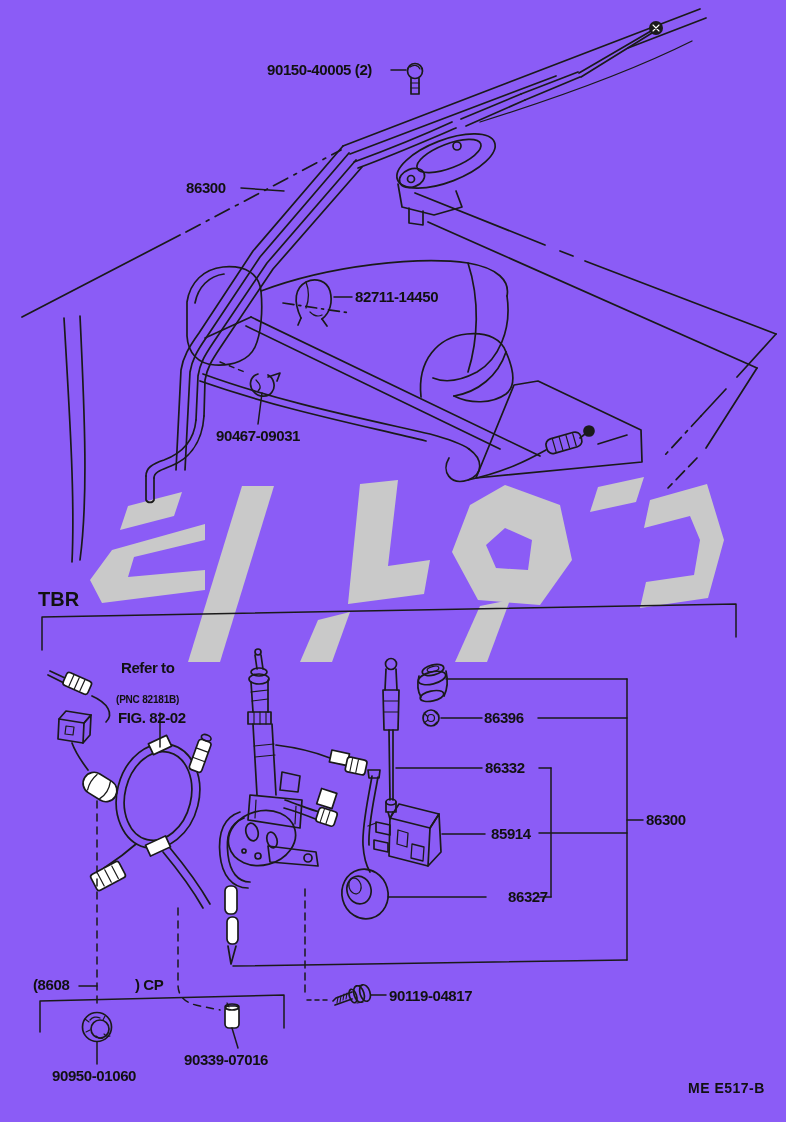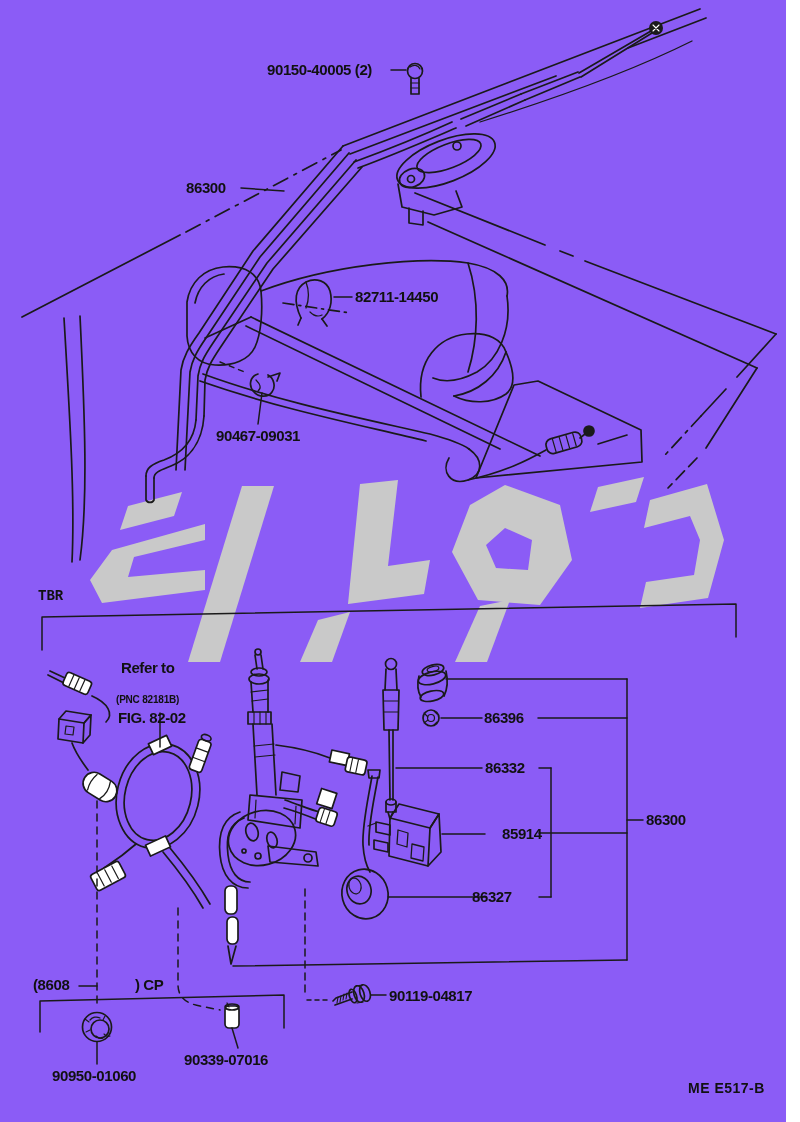--- a/index.html
+++ b/index.html
@@ -7,21 +7,21 @@
     position:relative;width:786px;height:1122px;background:#8b5cf6;overflow:hidden;
     font-family:"Liberation Sans", sans-serif;
     text-align:center;
   }
   .stage svg{position:absolute;left:0;top:0;}
   .lbl{
     position:absolute;white-space:nowrap;color:#111;
     font-weight:700;font-size:15px;letter-spacing:-0.4px;line-height:1;
   }
   .lbl.small{font-size:10px;letter-spacing:-0.2px;}
-  .lbl.big{font-size:14px;letter-spacing:0px;font-family:Liberation Mono, monospace;}
+  .lbl.big{font-size:20px;letter-spacing:0px;}
   .lbl.foot{font-size:14px;letter-spacing:0.5px;margin-top:8px;}
 </style>
 </head>
 <body>
 
 <div class="stage">
 
 <svg width="800" height="1122" viewBox="0 0 800 1122">
 
   <g stroke="none" fill="#c9c9c9">
@@ -330,22 +330,22 @@
 <div class="lbl" style="left:216px;top:428px">90467-09031</div>
 
 <div class="lbl big" style="left:38px;top:589px">TBR</div>
 
 <div class="lbl" style="left:121px;top:660px">Refer to</div>
 <div class="lbl" style="left:118px;top:710px">FIG. 82-02</div>
 <div class="lbl small" style="left:116px;top:695px">(PNC 82181B)</div>
 
 <div class="lbl" style="left:484px;top:710px">86396</div>
 <div class="lbl" style="left:485px;top:760px">86332</div>
-<div class="lbl" style="left:502px;top:826px">85914</div>
-<div class="lbl" style="left:472px;top:889px">86327</div>
+<div class="lbl" style="left:491px;top:826px">85914</div>
+<div class="lbl" style="left:508px;top:889px">86327</div>
 <div class="lbl" style="left:646px;top:812px">86300</div>
 
 <div class="lbl" style="left:33px;top:977px">(8608</div>
 <div class="lbl" style="left:135px;top:977px">) CP</div>
 
 <div class="lbl" style="left:389px;top:988px">90119-04817</div>
 <div class="lbl" style="left:184px;top:1052px">90339-07016</div>
 <div class="lbl" style="left:52px;top:1068px">90950-01060</div>
 
 <div class="lbl foot" style="left:688px;top:1073px">ME  E517-B</div>

